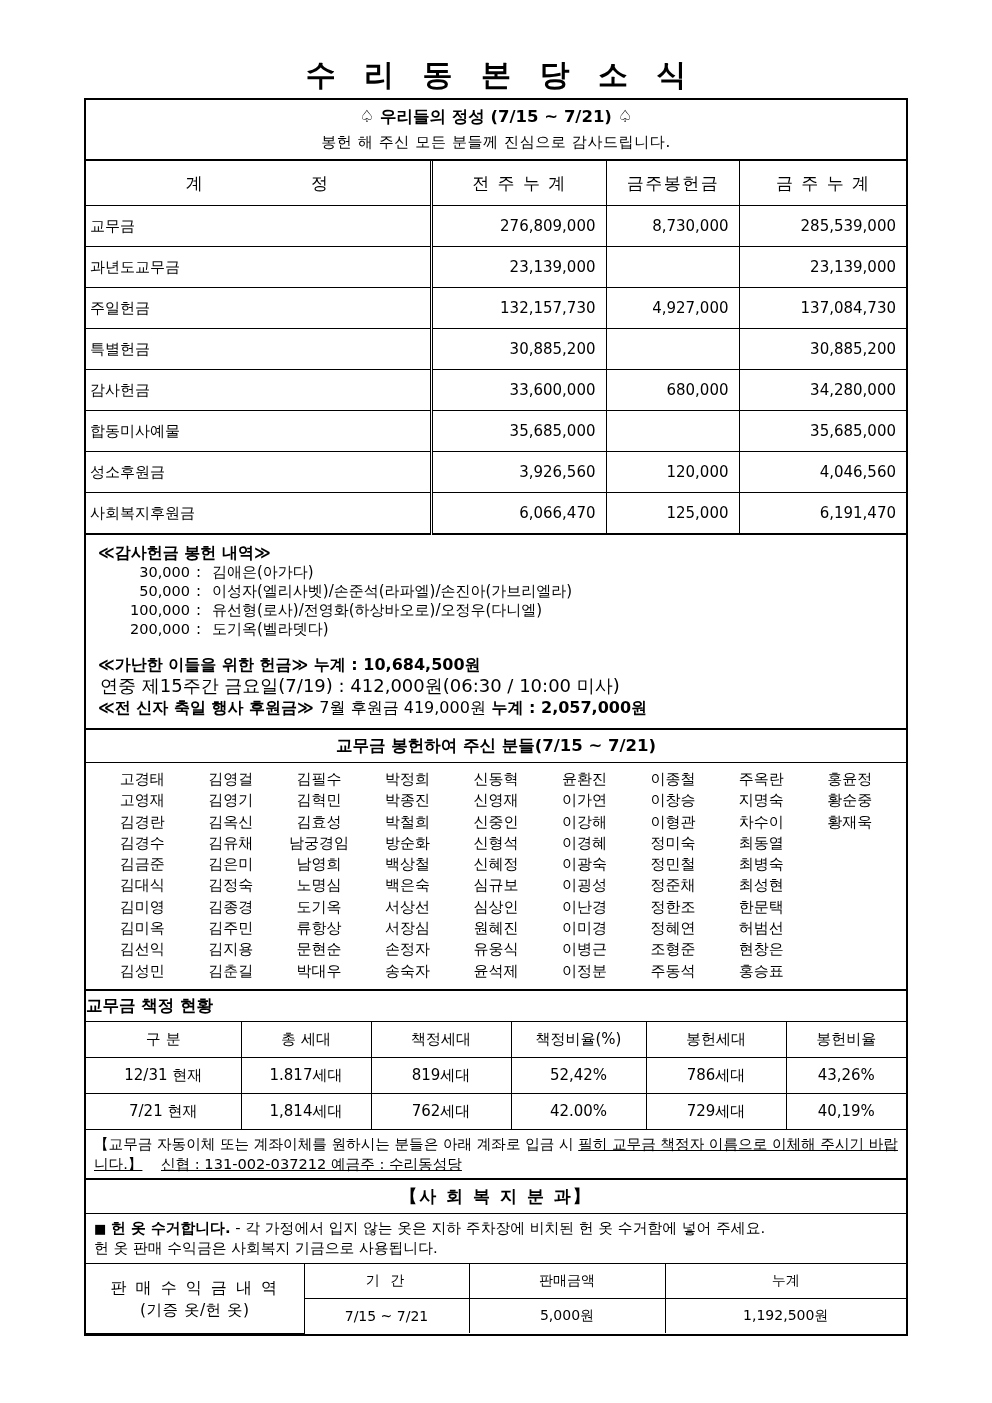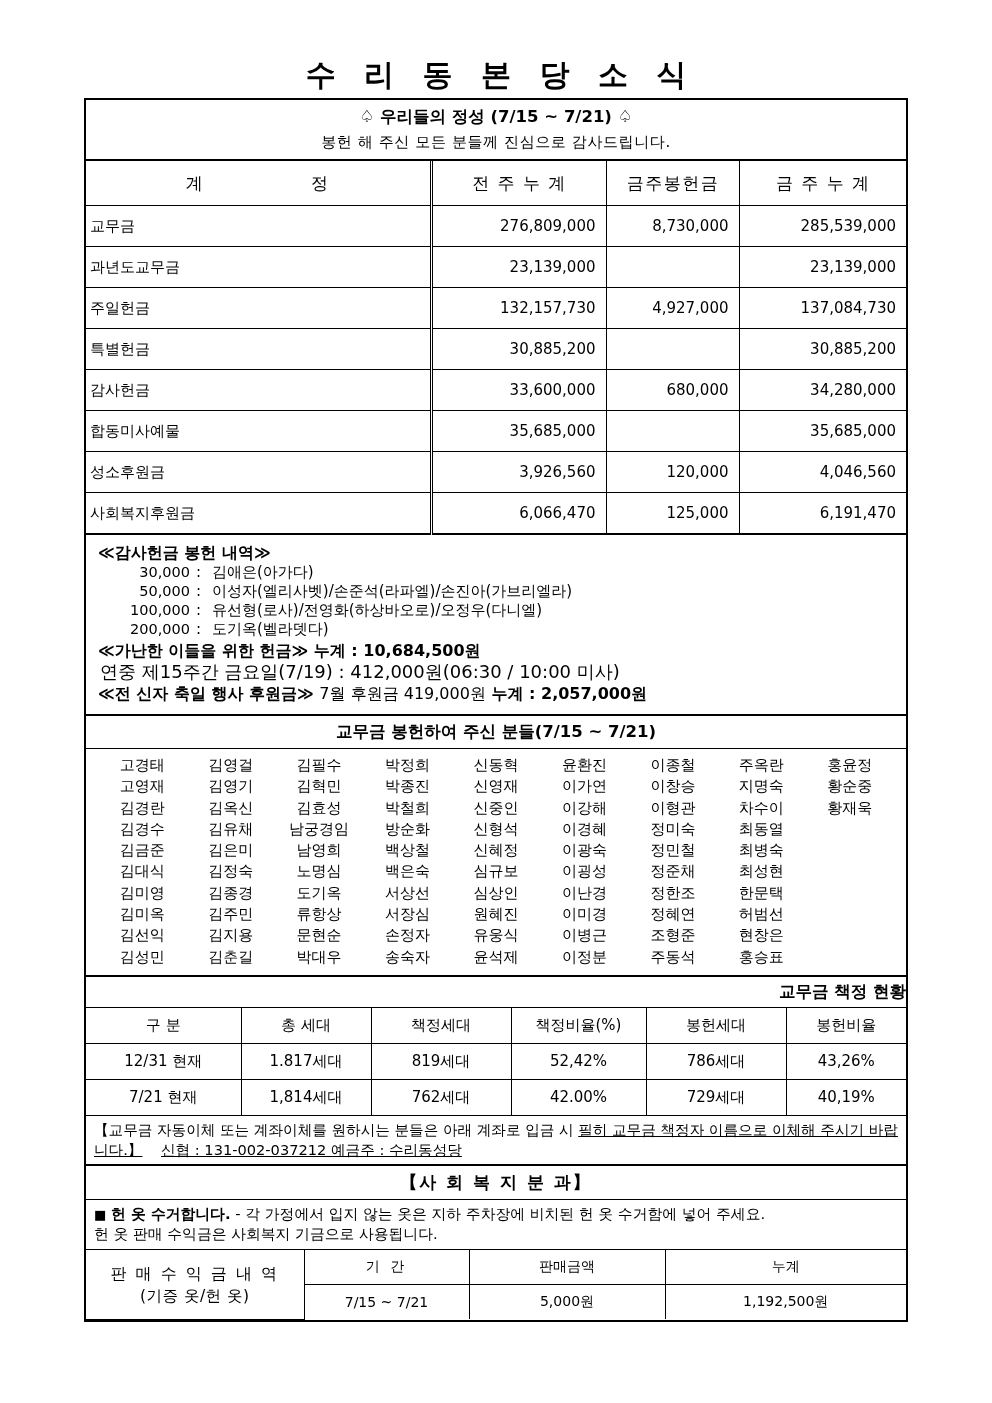--- a/index.html
+++ b/index.html
@@ -133,21 +133,21 @@
     text-align: right;
     padding-right: 6px;
     font-size: 14.5px;
   }
   .detail .colon { width: 16px; }
   .detail .nm { font-size: 15px; }
   .detail .sub {
     margin: 4px 0 5px 2px;
     font-size: 18px;
   }
-  .detail .gap { margin-top: 6px; }
+  .detail .gap { margin-top: 20px; }
 
   
   .names-title {
     text-align: center;
     font-size: 16.5px;
     font-weight: bold;
     padding: 5px 0 5px 0;
     border-bottom: 1.6px solid #000;
   }
   .names-grid {
@@ -164,24 +164,24 @@
     align-items: center;
   }
   .names-col .nmx {
     font-size: 15px;
     line-height: 1.42;
     white-space: nowrap;
   }
 
   
   .stats-title {
-    text-align: right;
+    text-align: left;
     font-size: 16.5px;
     font-weight: bold;
-    padding: 4px 0 4px 8px;
+    padding: 4px 0 4px 0;
     border-bottom: 1px solid #000;
   }
   .stats {
     border-collapse: collapse;
     width: 100%;
     table-layout: fixed;
   }
   .stats td {
     border: 1px solid #000;
     border-top: none;

